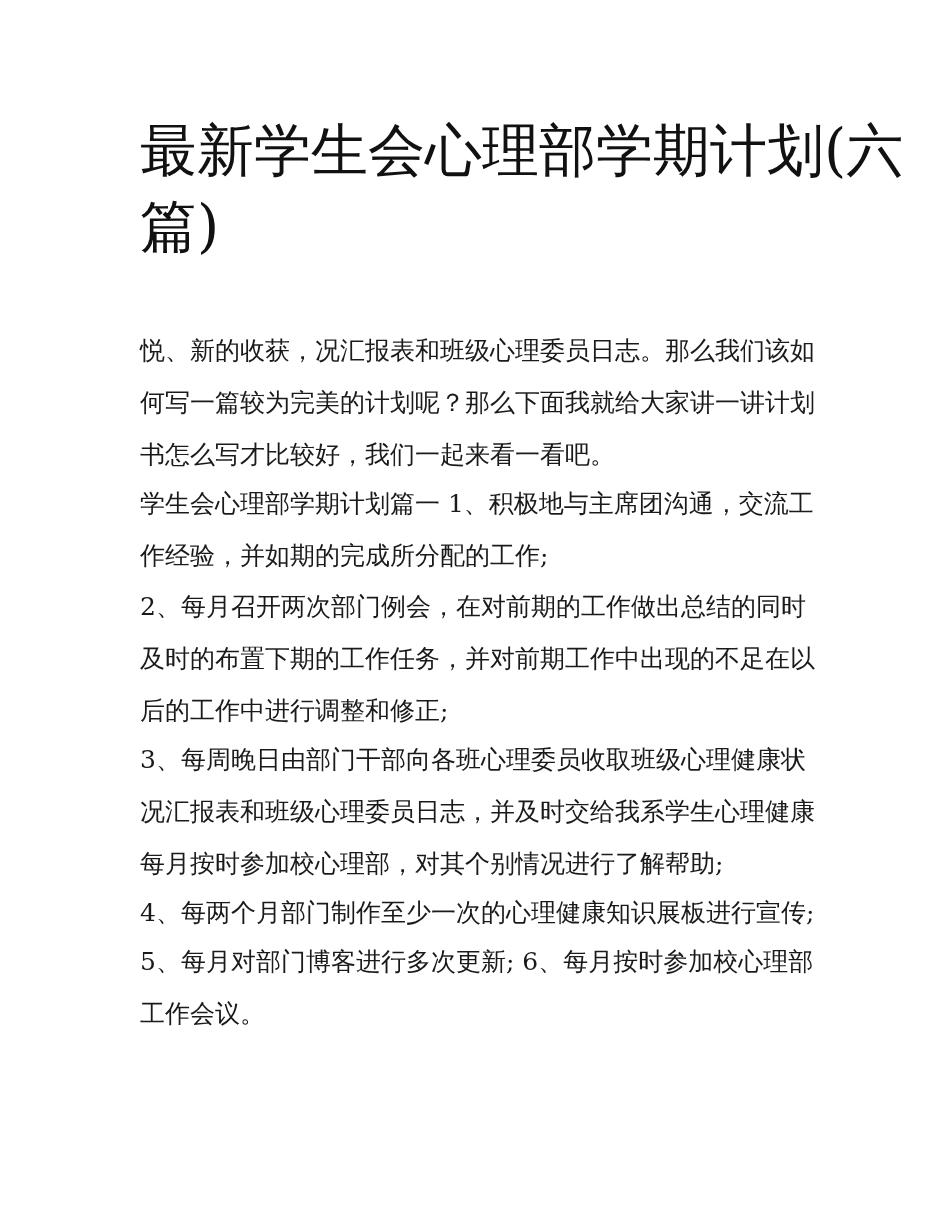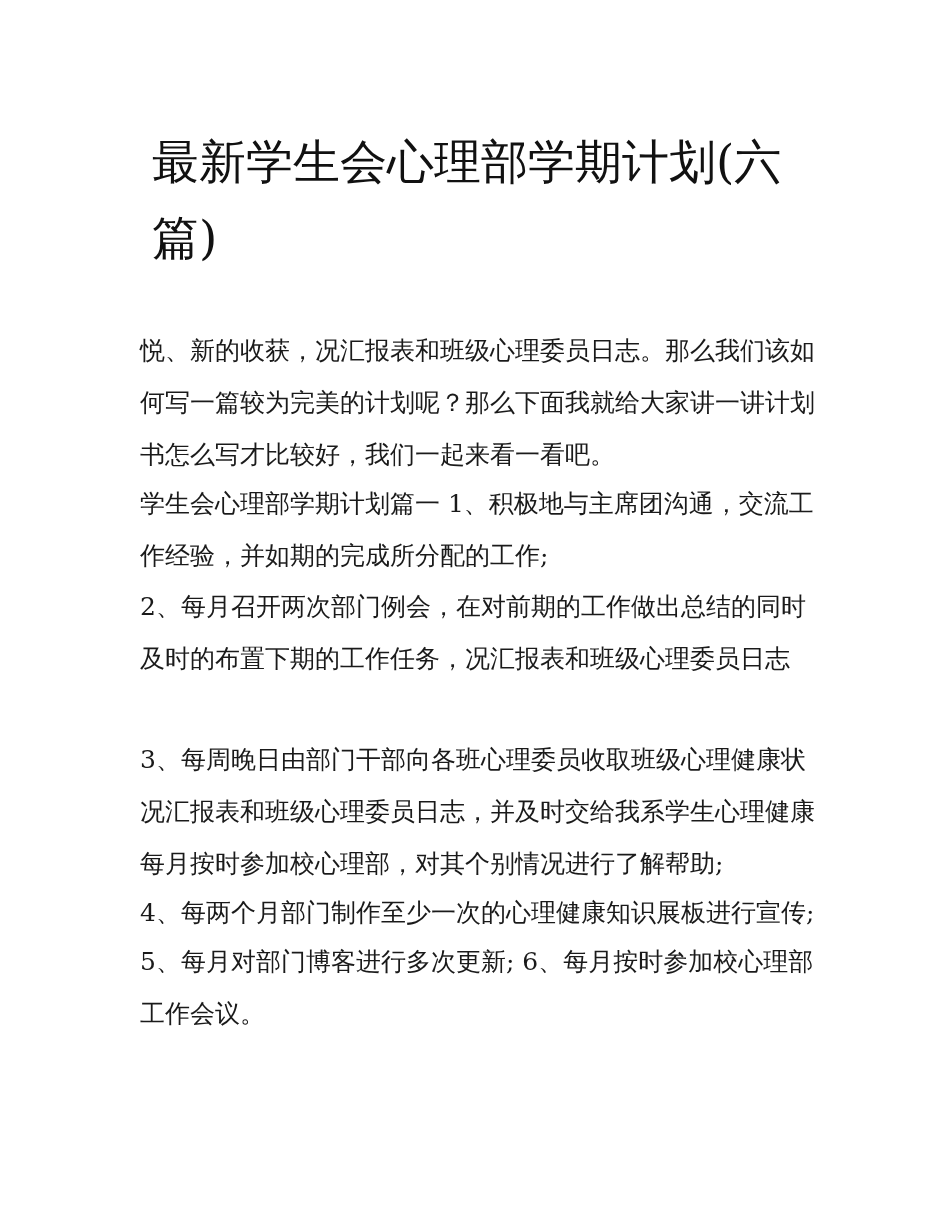--- a/index.html
+++ b/index.html
@@ -20,23 +20,23 @@
       left: 0; top: 0;
       width: 950px;
       height: 1229px;
       background: #ffffff;
     }
     .title {
       position: absolute;
       left: 140px;
       top: 112px;
       width: 680px;
-      margin: 12px;
+      margin: 0;
       font-weight: normal;
-      font-size: 47px;
+      font-size: 57px;
       line-height: 76px;
       letter-spacing: 0px;
       color: #111111;
     }
     .title .line {
       display: block;
       white-space: nowrap;
     }
     .body-line {
       position: absolute;
@@ -58,21 +58,22 @@
   </h1>
 
   <div class="body-line" style="top:336px">悦、新的收获，况汇报表和班级心理委员日志。那么我们该如</div>
   <div class="body-line" style="top:388px">何写一篇较为完美的计划呢？那么下面我就给大家讲一讲计划</div>
   <div class="body-line" style="top:440px">书怎么写才比较好，我们一起来看一看吧。</div>
 
   <div class="body-line" style="top:489px">学生会心理部学期计划篇一 1、积极地与主席团沟通，交流工</div>
   <div class="body-line" style="top:541px">作经验，并如期的完成所分配的工作;</div>
 
   <div class="body-line" style="top:592px">2、每月召开两次部门例会，在对前期的工作做出总结的同时</div>
-  <div class="body-line" style="top:644px">及时的布置下期的工作任务，况汇报表和班级心理委员日志</div>
+  <div class="body-line" style="top:644px">及时的布置下期的工作任务，并对前期工作中出现的不足在以</div>
+  <div class="body-line" style="top:696px">后的工作中进行调整和修正;</div>
 
   <div class="body-line" style="top:745px">3、每周晚日由部门干部向各班心理委员收取班级心理健康状</div>
   <div class="body-line" style="top:797px">况汇报表和班级心理委员日志，并及时交给我系学生心理健康</div>
   <div class="body-line" style="top:849px">每月按时参加校心理部，对其个别情况进行了解帮助;</div>
 
   <div class="body-line" style="top:898px">4、每两个月部门制作至少一次的心理健康知识展板进行宣传;</div>
 
   <div class="body-line" style="top:947px">5、每月对部门博客进行多次更新; 6、每月按时参加校心理部</div>
   <div class="body-line" style="top:999px">工作会议。</div>
 

